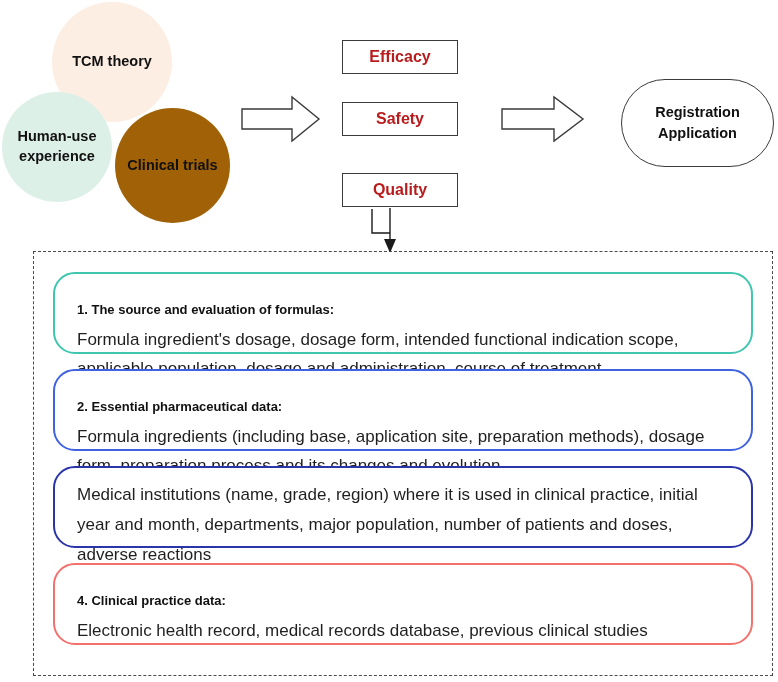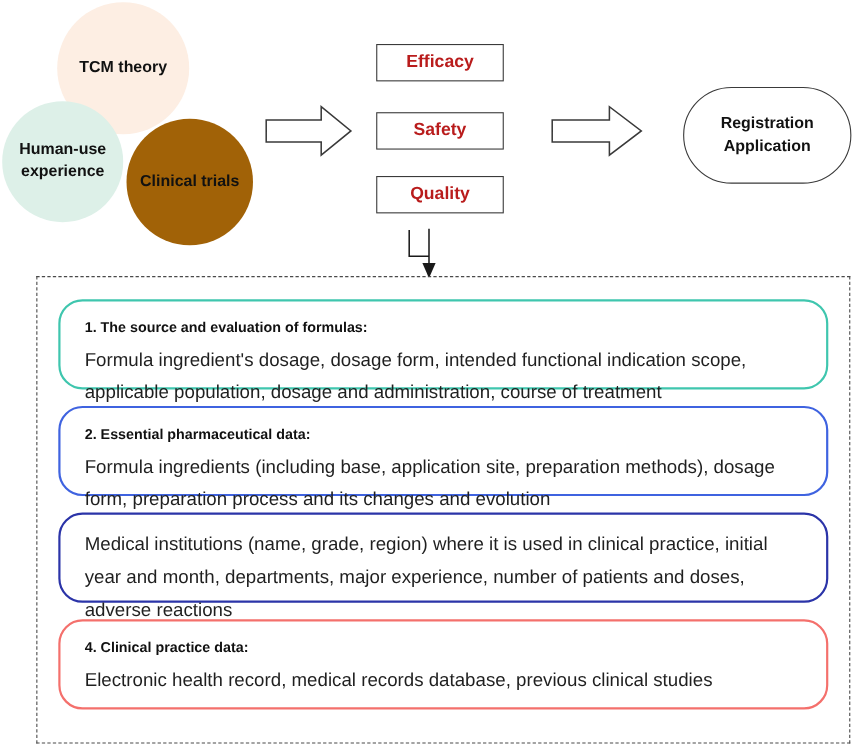--- a/index.html
+++ b/index.html
@@ -78,21 +78,21 @@
     display: flex;
     align-items: center;
     justify-content: center;
     font-size: 16px;
     font-weight: bold;
     color: #b91c1c;
     box-sizing: border-box;
   }
   #box-efficacy { left: 342px; top: 40px; }
   #box-safety   { left: 342px; top: 102px; }
-  #box-quality  { left: 342px; top: 160px; }
+  #box-quality  { left: 342px; top: 173px; }
 
   
   #reg-pill {
     position: absolute;
     left: 621px;
     top: 79px;
     width: 153px;
     height: 88px;
     border: 1.3px solid #3a3a3a;
     border-radius: 44px;
@@ -132,21 +132,21 @@
   }
   #card-1 { top: 20px;  height: 82px;  border: 2.2px solid #3fc6ae; }
   #card-2 { top: 117px; height: 82px;  border: 2.2px solid #3f63e0; }
   #card-3 { top: 214px; height: 82px;  border: 2.2px solid #2b34a8; }
   #card-4 { top: 311px; height: 82px;  border: 2.2px solid #f4706c; }
 
   .card-title {
     font-size: 13px;
     font-weight: bold;
     color: #111111;
-    margin: 4px 0 7px 0;
+    margin: 16px 0 7px 0;
     line-height: 1.2;
   }
   .card-body {
     font-size: 17px;
     color: #1f1f1f;
     line-height: 1.75;
     margin: 0;
   }
 </style>
 </head>
@@ -210,21 +210,21 @@
       <p class="card-title">1. The source and evaluation of formulas:</p>
       <p class="card-body">Formula ingredient's dosage, dosage form, intended functional indication scope, applicable population, dosage and administration, course of treatment</p>
     </div>
 
     <div class="item-card" id="card-2">
       <p class="card-title">2. Essential pharmaceutical data:</p>
       <p class="card-body">Formula ingredients (including base, application site, preparation methods), dosage form, preparation process and its changes and evolution</p>
     </div>
 
     <div class="item-card" id="card-3">
-      <p class="card-body">Medical institutions (name, grade, region) where it is used in clinical practice, initial year and month, departments, major experience, number of patients and doses, adverse reactions</p>
+      <p class="card-body">Medical institutions (name, grade, region) where it is used in clinical practice, initial year and month, departments, major population, number of patients and doses, adverse reactions</p>
     </div>
 
     <div class="item-card" id="card-4">
       <p class="card-title">4. Clinical practice data:</p>
       <p class="card-body">Electronic health record, medical records database, previous clinical studies</p>
     </div>
 
   </div>
 </div>
 

